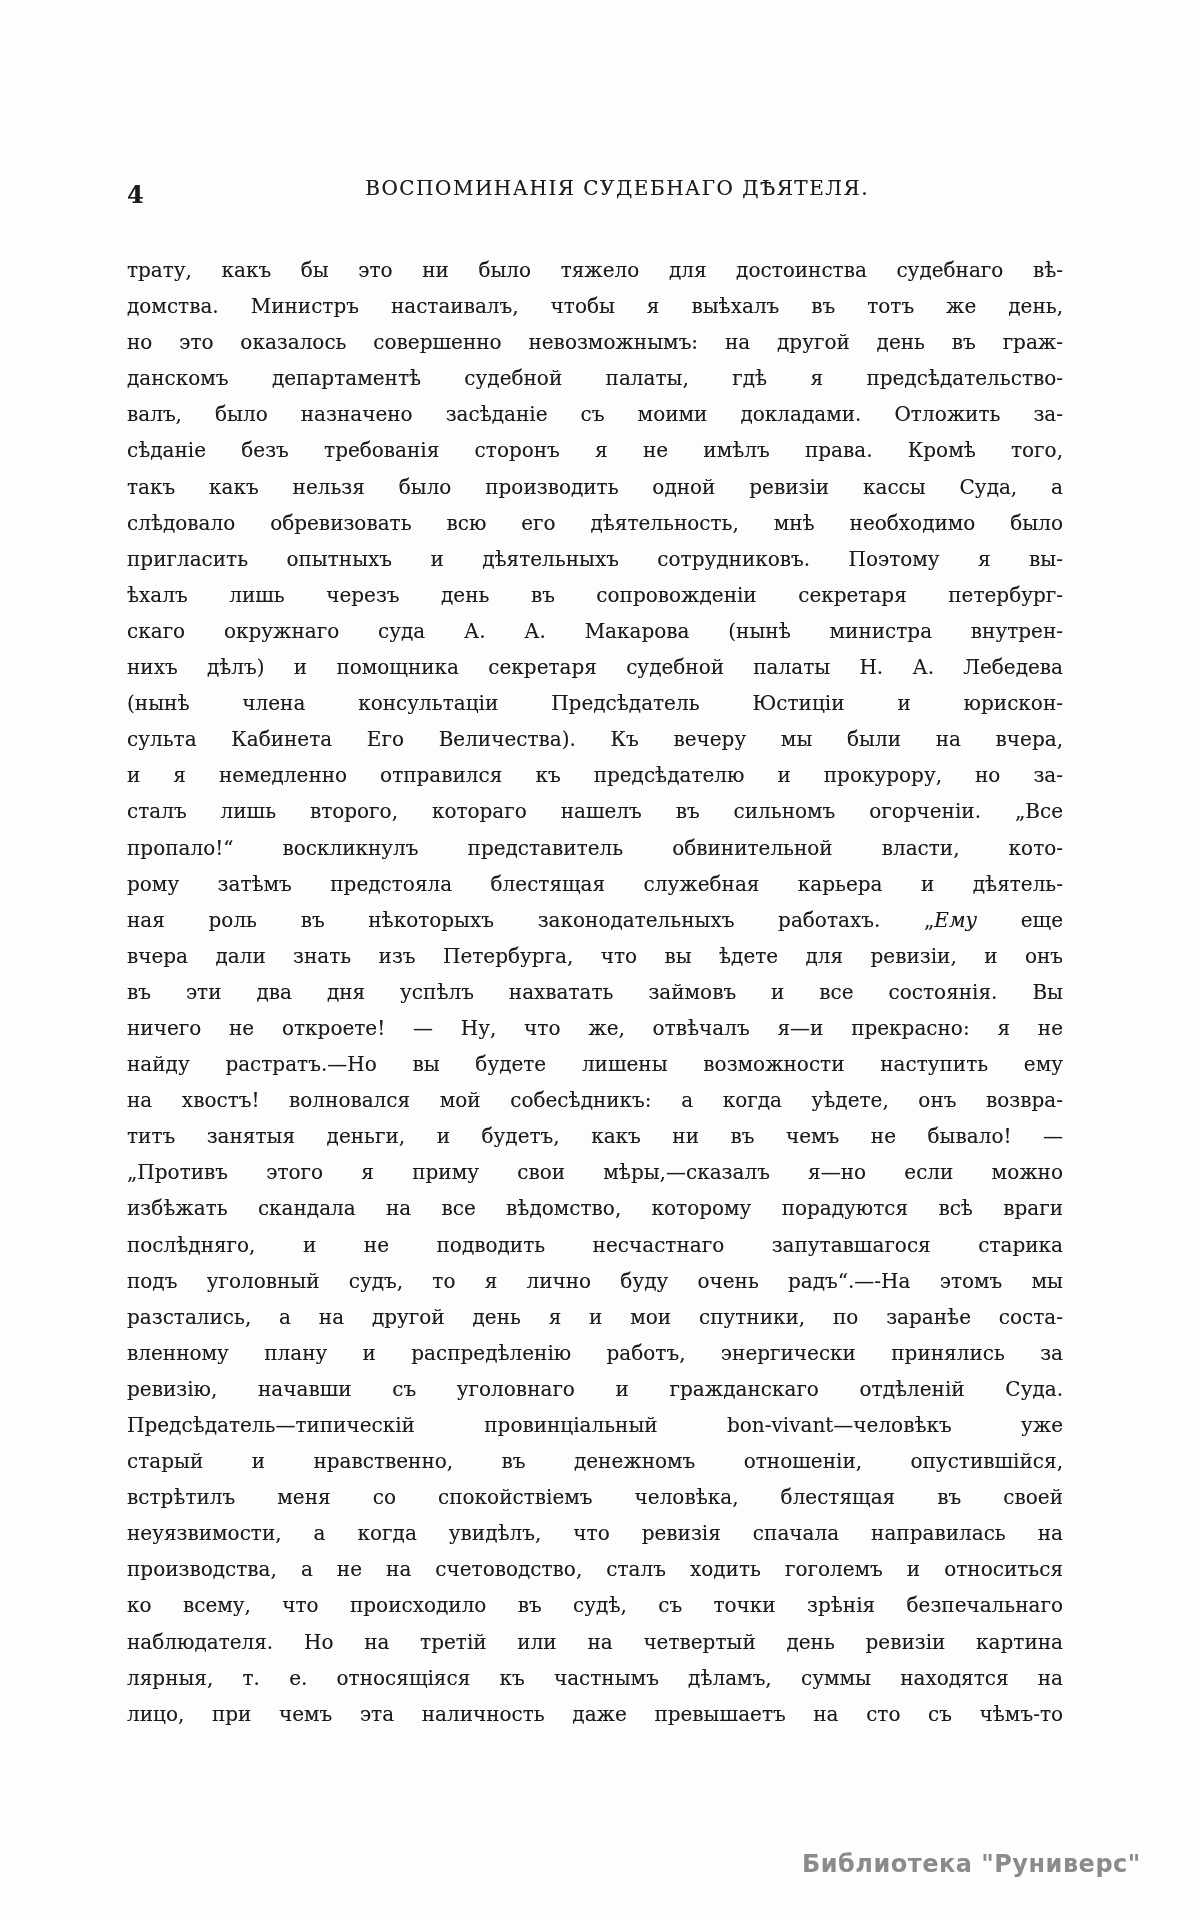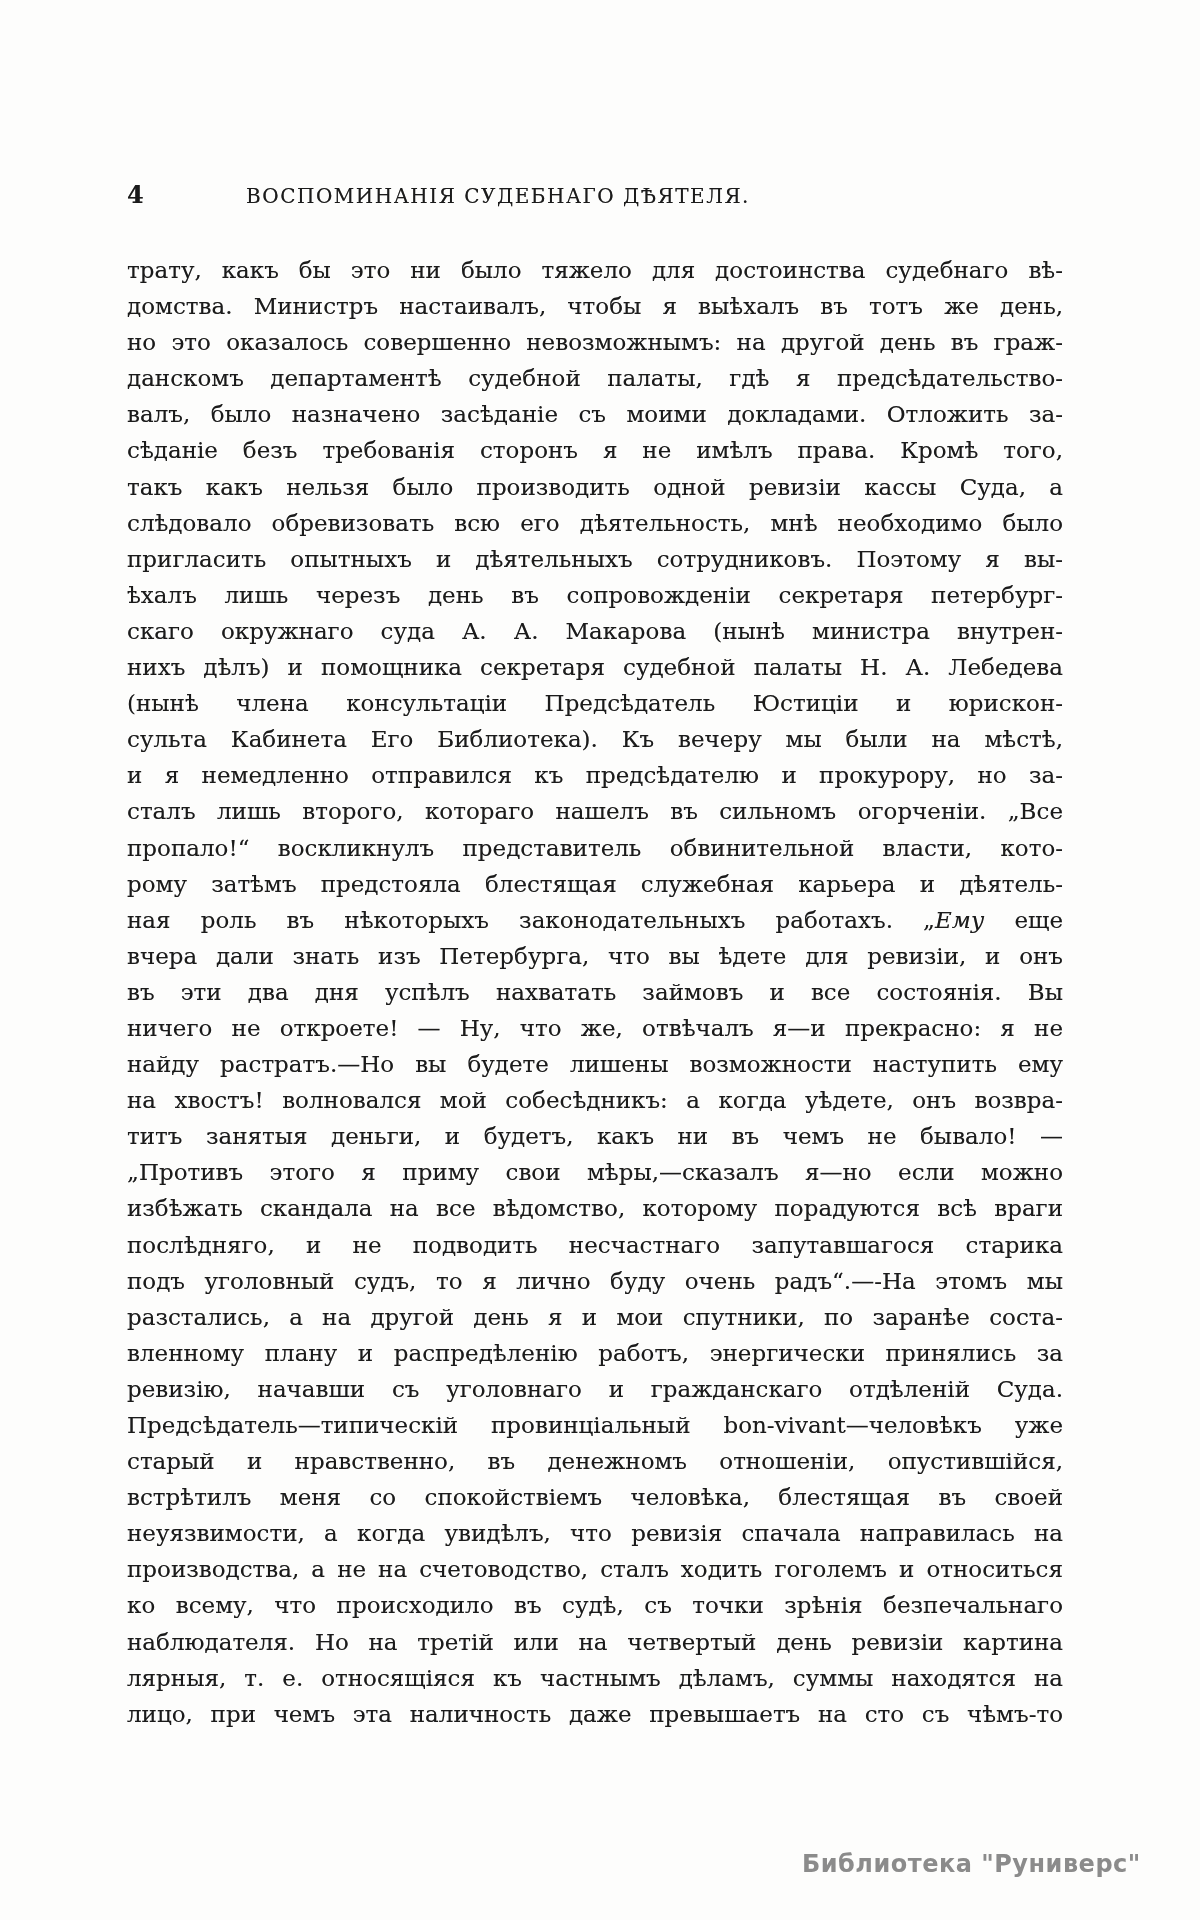--- a/index.html
+++ b/index.html
@@ -11,32 +11,32 @@
     font-family:"DejaVu Serif","Liberation Serif",serif;
     color:#1b1b1b;
     overflow:hidden;
   }
   .page-number {
     position:absolute; left:127px; top:180px;
     font-size:24px; font-weight:bold;
     text-shadow:0 0 .5px rgba(0,0,0,.45);
   }
   .running-title {
-    position:absolute; left:127px; top:184px; width:742px;
-    text-align:center;
+    position:absolute; left:127px; top:176px; width:742px;
+    text-align:right;
     font-size:20px; letter-spacing:1.5px;
     text-shadow:0 0 .5px rgba(0,0,0,.45);
     white-space:nowrap;
   }
   .page-body {
     position:absolute; left:127px; top:252px; width:936px;
   }
   .line {
     height:36.1px; line-height:36.1px;
-    font-size:23px;
+    font-size:20px;
     text-align:justify;
     text-align-last:justify;
     overflow:hidden;
     text-shadow:0 0 .5px rgba(0,0,0,.4);
   }
   .line i { font-style:italic;margin-top:39px; }
   .watermark {
     position:absolute; left:802px; top:1850px;
     font-family:"DejaVu Sans","Liberation Sans",sans-serif;
     font-weight:bold;
@@ -59,21 +59,21 @@
       <div class="line">данскомъ департаментѣ судебной палаты, гдѣ я предсѣдательство-</div>
       <div class="line">валъ, было назначено засѣданіе съ моими докладами. Отложить за-</div>
       <div class="line">сѣданіе безъ требованія сторонъ я не имѣлъ права. Кромѣ того,</div>
       <div class="line">такъ какъ нельзя было производить одной ревизіи кассы Суда, а</div>
       <div class="line">слѣдовало обревизовать всю его дѣятельность, мнѣ необходимо было</div>
       <div class="line">пригласить опытныхъ и дѣятельныхъ сотрудниковъ. Поэтому я вы-</div>
       <div class="line">ѣхалъ лишь черезъ день въ сопровожденіи секретаря петербург-</div>
       <div class="line">скаго окружнаго суда А. А. Макарова (нынѣ министра внутрен-</div>
       <div class="line">нихъ дѣлъ) и помощника секретаря судебной палаты Н. А. Лебедева</div>
       <div class="line">(нынѣ члена консультаціи Предсѣдатель Юстиціи и юрискон-</div>
-      <div class="line">сульта Кабинета Его Библиотека). Къ вечеру мы были на мѣстѣ,</div>
+      <div class="line">сульта Кабинета Его Величества). Къ вечеру мы были на вчера,</div>
       <div class="line">и я немедленно отправился къ предсѣдателю и прокурору, но за-</div>
       <div class="line">сталъ лишь второго, котораго нашелъ въ сильномъ огорченіи. „Все</div>
       <div class="line">пропало!“ воскликнулъ представитель обвинительной власти, кото-</div>
       <div class="line">рому затѣмъ предстояла блестящая служебная карьера и дѣятель-</div>
       <div class="line">ная роль въ нѣкоторыхъ законодательныхъ работахъ. „<i>Ему</i> еще</div>
       <div class="line">вчера дали знать изъ Петербурга, что вы ѣдете для ревизіи, и онъ</div>
       <div class="line">въ эти два дня успѣлъ нахватать займовъ и все состоянія. Вы</div>
       <div class="line">ничего не откроете! — Ну, что же, отвѣчалъ я—и прекрасно: я не</div>
       <div class="line">найду растратъ.—Но вы будете лишены возможности наступить ему</div>
       <div class="line">на хвостъ! волновался мой собесѣдникъ: а когда уѣдете, онъ возвра-</div>

